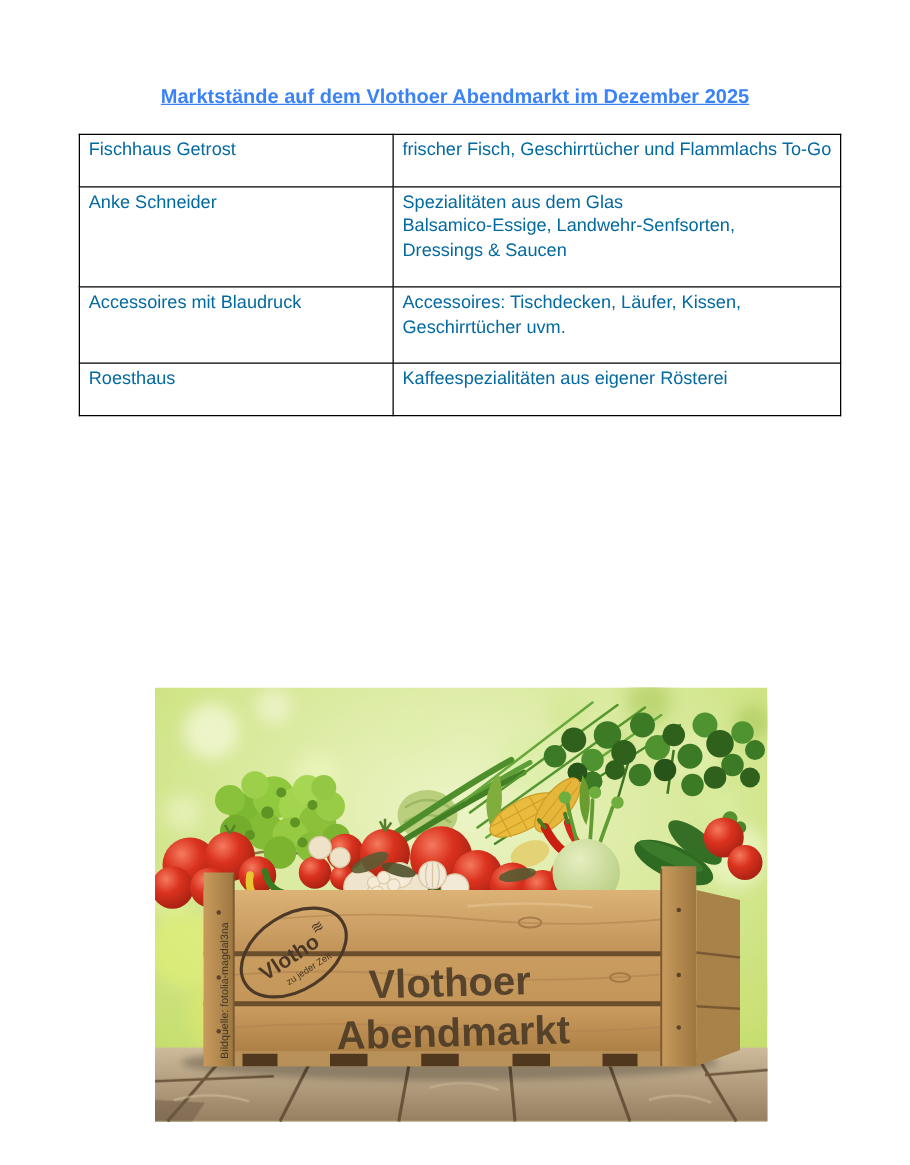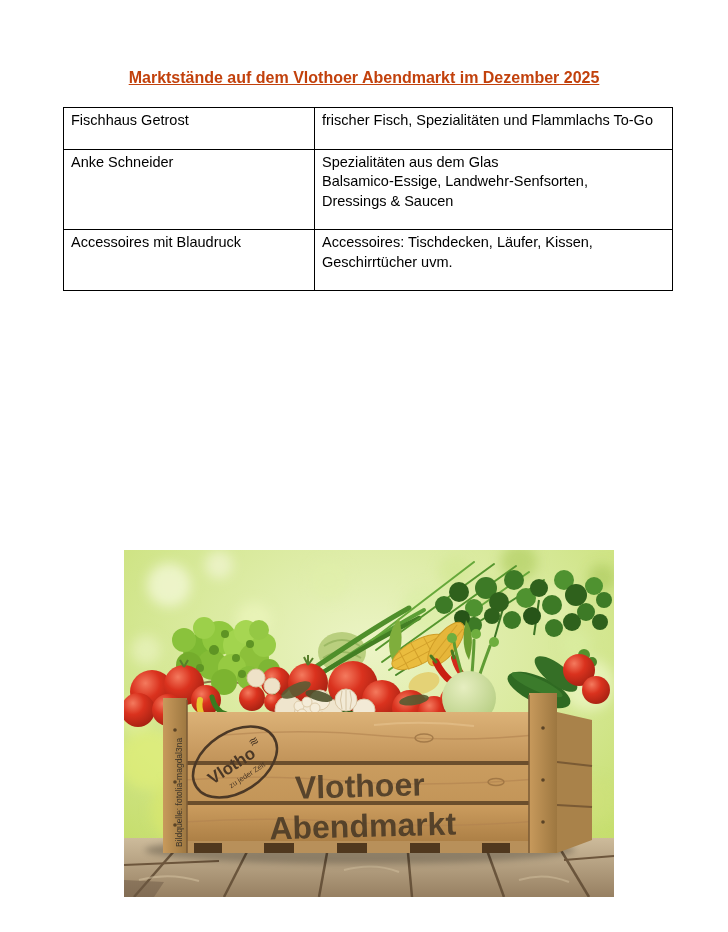--- a/index.html
+++ b/index.html
@@ -1,30 +1,30 @@
 <!DOCTYPE html>
 <html><head>
 <meta charset="utf-8">
 <style>
   html,body{margin:0;padding:0;}
   body{width:728px;height:932px;background:#ffffff;font-family:"Liberation Sans",sans-serif;}
   .page{position:relative;width:728px;height:932px;background:#fff;overflow:hidden;}
   .doc-title{
     position:absolute;top:69px;left:0;width:100%;margin:0;
-    text-align:center;font-size:16px;font-weight:bold;color:#c2410c;
+    text-align:center;font-size:16px;font-weight:bold;color:#3b82f6;
     text-decoration:underline;letter-spacing:0;
   }
   table.market{
     position:absolute;left:63px;top:107px;width:610px;
     border-collapse:collapse;table-layout:fixed;
   }
   table.market td{
     border:1px solid #000;vertical-align:top;
     padding:3px 6px 18px 7px;
-    font-size:14.5px;line-height:19.5px;color:#000000;
+    font-size:14.5px;line-height:19.5px;color:#0369a1;
     white-space:pre-line;overflow:hidden;
   }
   table.market col.c1{width:251px;}
   table.market tr:nth-child(1){height:40px;}
   table.market tr:nth-child(2){height:76px;}
   table.market tr:nth-child(3){height:38px;}
   table.market tr:nth-child(4){height:40px;}
   table.market tr:nth-child(5){height:32px;}
   table.market tr:nth-child(6){height:35px;}
   table.market tr:nth-child(7){height:37px;}
@@ -41,32 +41,36 @@
   <h1 class="doc-title">Marktstände auf dem Vlothoer Abendmarkt im Dezember 2025</h1>
 
   <table class="market">
     <colgroup>
         <col class="c1">
         <col>
       </colgroup>
     <tbody>
       <tr>
         <td>Fischhaus Getrost</td>
-        <td>frischer Fisch, Spezialitäten und Flammlachs To-Go</td>
+        <td>frischer Fisch, Geschirrtücher und Flammlachs To-Go</td>
       </tr>
       <tr>
         <td>Anke Schneider</td>
         <td>Spezialitäten aus dem Glas
 Balsamico-Essige, Landwehr-Senfsorten,
 Dressings &amp; Saucen</td>
       </tr>
       <tr>
         <td>Accessoires mit Blaudruck</td>
         <td>Accessoires: Tischdecken, Läufer, Kissen,
 Geschirrtücher uvm.</td>
+      </tr>
+      <tr>
+        <td>Roesthaus</td>
+        <td>Kaffeespezialitäten aus eigener Rösterei</td>
       </tr>
     </tbody>
   </table>
 
   <div class="photo">
     <svg width="490" height="347" viewBox="0 0 490 347" xmlns="http://www.w3.org/2000/svg">
       <defs>
         <radialGradient id="bgGrad" cx="50%" cy="28%" r="85%">
           <stop offset="0%" stop-color="#ecf4c6"></stop>
           <stop offset="55%" stop-color="#d4e792"></stop>

